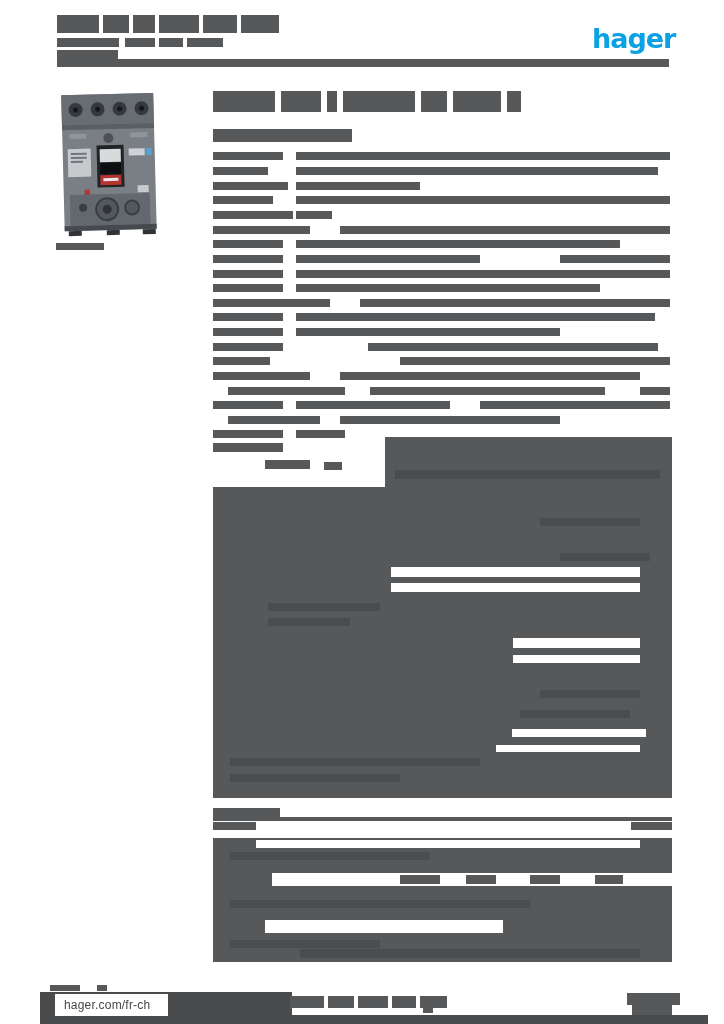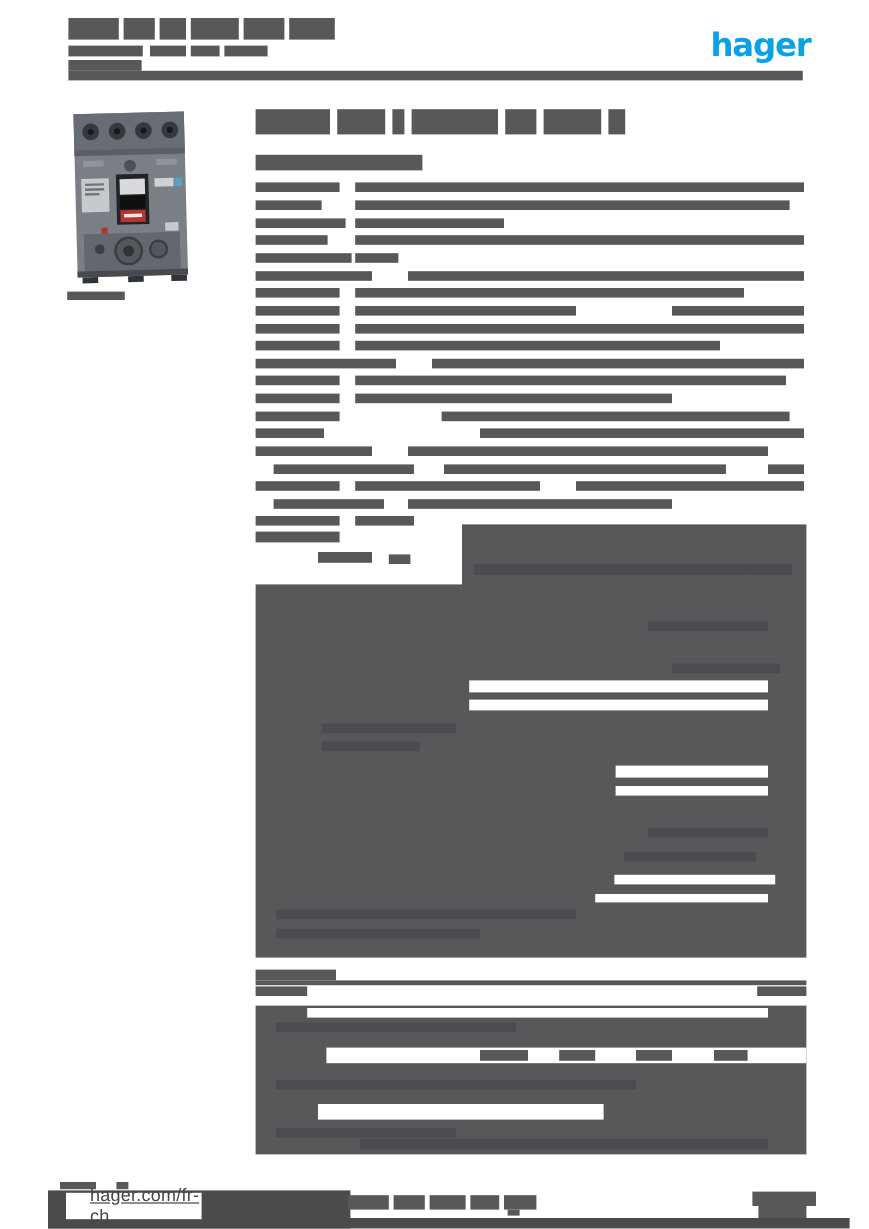--- a/index.html
+++ b/index.html
@@ -5,21 +5,21 @@
   html,body{margin:0;padding:0;background:#ffffff;font-family:"Liberation Sans",sans-serif;}
   .page{position:relative;width:708px;height:1024px;background:var(--page-bg,#fff);overflow:hidden;}
   .blk{position:absolute;}
   #blocks-layer{position:absolute;inset:0;}
   .logo{position:absolute;left:592px;top:24px;width:86px;height:30px;
         font-weight:bold;font-size:27px;line-height:30px;letter-spacing:-1px;
         color:var(--logo-blue,#0aa2e2);font-family:"DejaVu Sans","Liberation Sans",sans-serif;}
   .photo{position:absolute;left:57px;top:90px;width:111px;height:148px;background:#fff;}
   .site-box{position:absolute;left:55px;top:994px;width:113px;height:22px;background:#ffffff;
             z-index:5;display:flex;align-items:center;}
-  .site-box span{font-size:15px;color:#46474a;padding-left:20px;letter-spacing:.2px;text-decoration:underline;}
+  .site-box span{font-size:12px;color:#46474a;padding-left:9px;letter-spacing:.2px;}
   svg{display:block;}
 </style>
 </head>
 <body>
 
 <div class="page">
 
   <div id="blocks-layer">
       <div class="blk" style="left: 57px; top: 15px; width: 42px; height: 18px; background: rgb(87, 88, 90);"></div>
       <div class="blk" style="left: 103px; top: 15px; width: 26px; height: 18px; background: rgb(87, 88, 90);"></div>

